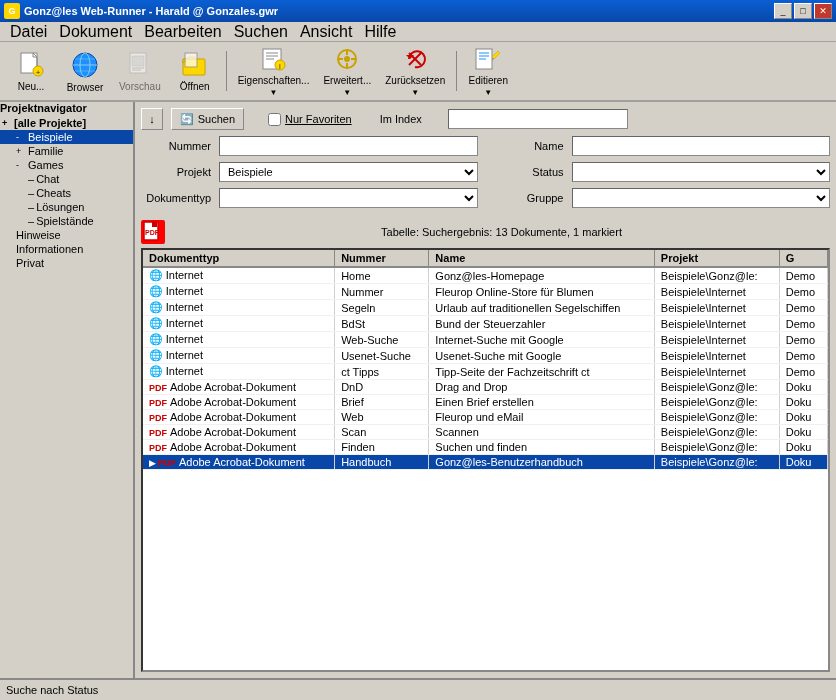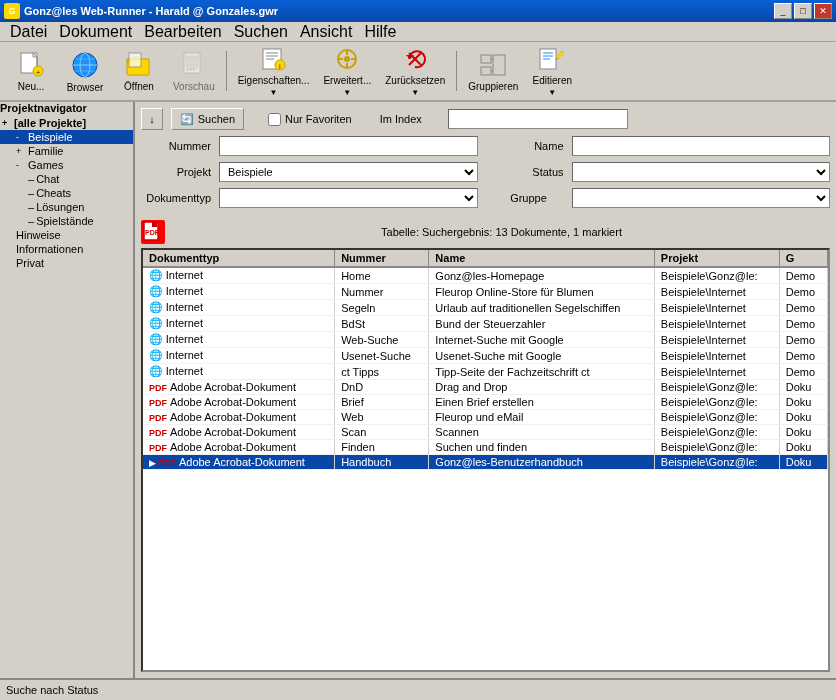--- a/index.html
+++ b/index.html
@@ -143,21 +143,21 @@
     .search-select {
       height: 20px;
       border: 1px solid #888;
       border-top-color: #666;
       border-left-color: #666;
       background: white;
       padding: 2px 4px;
       font-size: 11px;
       flex: 1;
     }
-    .checkbox-label { display: flex; align-items: flex-start; gap: 4px; font-size: 11px; }
+    .checkbox-label { display: flex; align-items: flex-start; gap: 4px; font-size: 11px; text-decoration: underline; }
     .search-btn {
       display: flex;
       align-items: center;
       gap: 4px;
       padding: 2px 8px;
       background: #d4d0c8;
       border: 1px solid #888;
       border-top-color: #fff;
       border-left-color: #fff;
       cursor: pointer;
@@ -293,40 +293,40 @@
       <svg width="30" height="30" viewBox="0 0 30 30">
         <circle cx="15" cy="15" r="12" fill="#1e90ff" stroke="#0847a8" stroke-width="1"></circle>
         <ellipse cx="15" cy="15" rx="5" ry="12" fill="none" stroke="#87ceeb" stroke-width="1"></ellipse>
         <line x1="3" y1="15" x2="27" y2="15" stroke="#87ceeb" stroke-width="1"></line>
         <line x1="5" y1="9" x2="25" y2="9" stroke="#87ceeb" stroke-width="0.5"></line>
         <line x1="5" y1="21" x2="25" y2="21" stroke="#87ceeb" stroke-width="0.5"></line>
       </svg>
     </div>
     <span>Browser</span>
   </button>
-  <button class="toolbar-btn">
-    <div class="toolbar-icon">
-      <svg width="28" height="28" viewBox="0 0 28 28">
-        <rect x="2" y="8" width="22" height="16" fill="#ffd700" stroke="#c8a000" stroke-width="1" rx="1"></rect>
-        <path d="M2,12 L8,6 L14,6 L14,8 L2,8 Z" fill="#ffd700" stroke="#c8a000" stroke-width="1"></path>
-        <rect x="4" y="2" width="12" height="14" fill="white" stroke="#888" stroke-width="1" opacity="0.7"></rect>
-      </svg>
-    </div>
-    <span>Öffnen</span>
-  </button>
   <button class="toolbar-btn disabled">
     <div class="toolbar-icon">
       <svg width="28" height="28" viewBox="0 0 28 28">
         <rect x="4" y="2" width="16" height="20" fill="white" stroke="#aaa" stroke-width="1"></rect>
         <rect x="6" y="5" width="12" height="10" fill="#ddd" stroke="#aaa" stroke-width="0.5"></rect>
         <line x1="6" y1="17" x2="18" y2="17" stroke="#aaa" stroke-width="1"></line>
         <line x1="6" y1="19" x2="15" y2="19" stroke="#aaa" stroke-width="1"></line>
       </svg>
     </div>
     <span>Vorschau</span>
+  </button>
+  <button class="toolbar-btn">
+    <div class="toolbar-icon">
+      <svg width="28" height="28" viewBox="0 0 28 28">
+        <rect x="2" y="8" width="22" height="16" fill="#ffd700" stroke="#c8a000" stroke-width="1" rx="1"></rect>
+        <path d="M2,12 L8,6 L14,6 L14,8 L2,8 Z" fill="#ffd700" stroke="#c8a000" stroke-width="1"></path>
+        <rect x="4" y="2" width="12" height="14" fill="white" stroke="#888" stroke-width="1" opacity="0.7"></rect>
+      </svg>
+    </div>
+    <span>Öffnen</span>
   </button>
   <div class="toolbar-separator"></div>
   <button class="toolbar-btn">
     <div class="toolbar-icon">
       <svg width="28" height="28" viewBox="0 0 28 28">
         <rect x="3" y="4" width="18" height="20" fill="white" stroke="#888" stroke-width="1"></rect>
         <line x1="6" y1="8" x2="18" y2="8" stroke="#888" stroke-width="1"></line>
         <line x1="6" y1="11" x2="18" y2="11" stroke="#888" stroke-width="1"></line>
         <line x1="6" y1="14" x2="14" y2="14" stroke="#888" stroke-width="1"></line>
         <circle cx="20" cy="20" r="5" fill="#ffd700" stroke="#c8a000" stroke-width="1"></circle>
@@ -356,32 +356,20 @@
         <path d="M8,14 A8,8 0 1,1 14,22" fill="none" stroke="#c00" stroke-width="2"></path>
         <polygon points="5,10 9,14 13,10" fill="#c00"></polygon>
         <line x1="8" y1="8" x2="20" y2="20" stroke="#c00" stroke-width="2"></line>
         <line x1="20" y1="8" x2="8" y2="20" stroke="#c00" stroke-width="2"></line>
       </svg>
     </div>
     <span>Zurücksetzen</span>
     <span class="toolbar-dropdown">▼</span>
   </button>
   <div class="toolbar-separator"></div>
-  <button class="toolbar-btn">
-    <div class="toolbar-icon">
-      <svg width="28" height="28" viewBox="0 0 28 28">
-        <rect x="2" y="4" width="10" height="8" fill="#d4d0c8" stroke="#888" stroke-width="1"></rect>
-        <rect x="2" y="16" width="10" height="8" fill="#d4d0c8" stroke="#888" stroke-width="1"></rect>
-        <rect x="14" y="4" width="12" height="20" fill="#d4d0c8" stroke="#888" stroke-width="1"></rect>
-        <line x1="12" y1="8" x2="14" y2="8" stroke="#888" stroke-width="1"></line>
-        <line x1="12" y1="20" x2="14" y2="20" stroke="#888" stroke-width="1"></line>
-      </svg>
-    </div>
-    <span>Gruppieren</span>
-  </button>
   <button class="toolbar-btn">
     <div class="toolbar-icon">
       <svg width="28" height="28" viewBox="0 0 28 28">
         <rect x="2" y="4" width="16" height="20" fill="white" stroke="#888" stroke-width="1"></rect>
         <line x1="5" y1="8" x2="15" y2="8" stroke="#1e90ff" stroke-width="1"></line>
         <line x1="5" y1="11" x2="15" y2="11" stroke="#1e90ff" stroke-width="1"></line>
         <line x1="5" y1="14" x2="12" y2="14" stroke="#1e90ff" stroke-width="1"></line>
         <polygon points="18,12 24,6 26,8 20,14" fill="#ffd700" stroke="#c8a000" stroke-width="0.5"></polygon>
         <line x1="18" y1="14" x2="20" y2="14" stroke="#888" stroke-width="1"></line>
       </svg>
@@ -480,21 +468,21 @@
         </select>
       </div>
 
       <div class="search-row">
         <span class="search-label">Dokumenttyp</span>
         <select class="search-select">
           <option></option>
           <option>Internet</option>
           <option>Adobe Acrobat-Dokument</option>
         </select>
-        <span class="search-label" style="margin-left:8px;text-align:center;">Gruppe</span>
+        <span class="search-label" style="margin-left:8px;">Gruppe</span>
         <select class="search-select">
           <option></option>
           <option>Gruppe 1</option>
           <option>Gruppe 2</option>
         </select>
       </div>
     </div>
 
     <div class="results-section">
       <div class="results-header">

